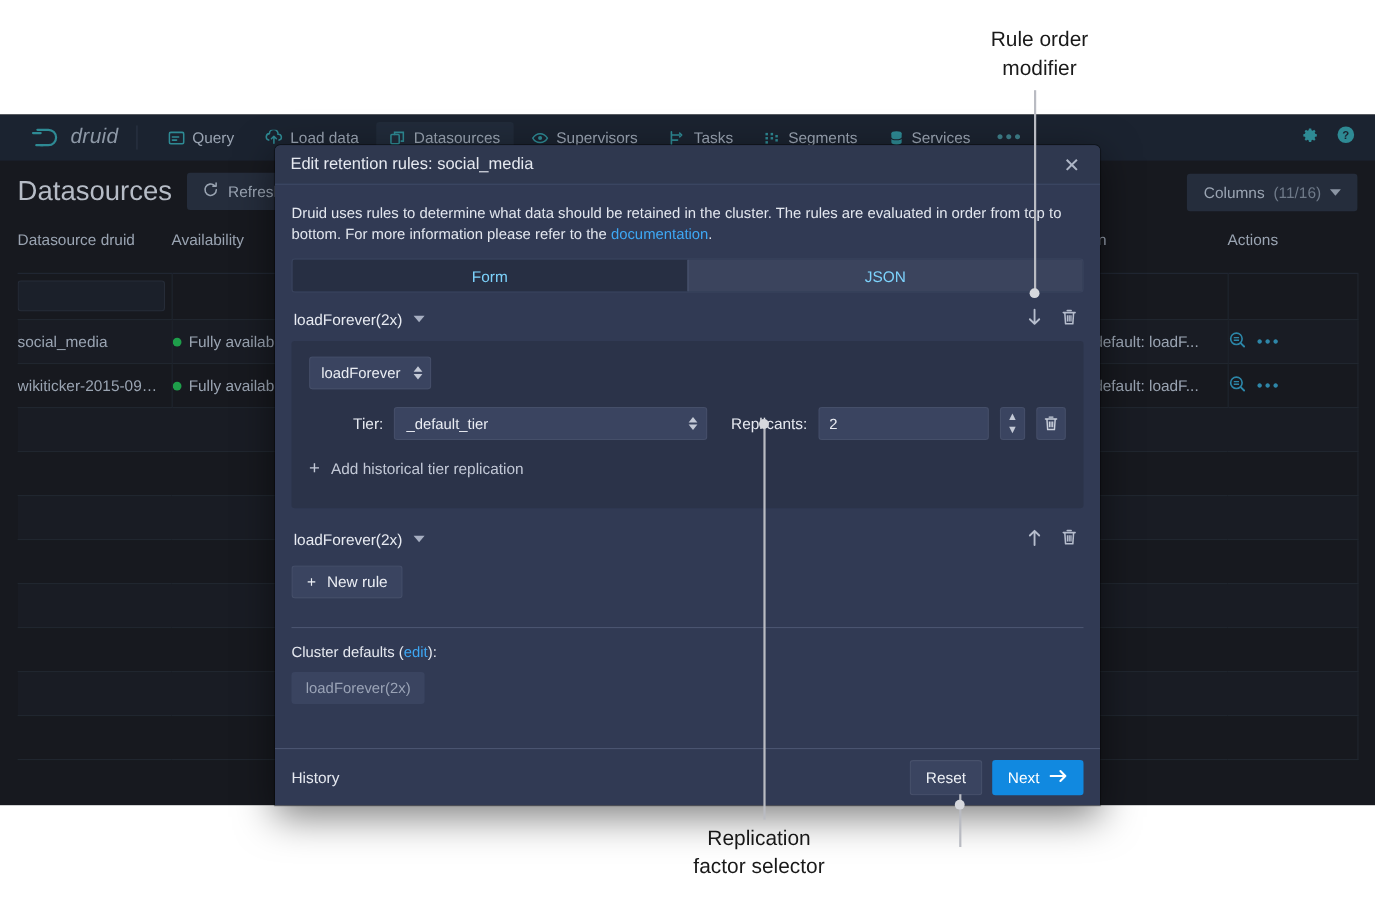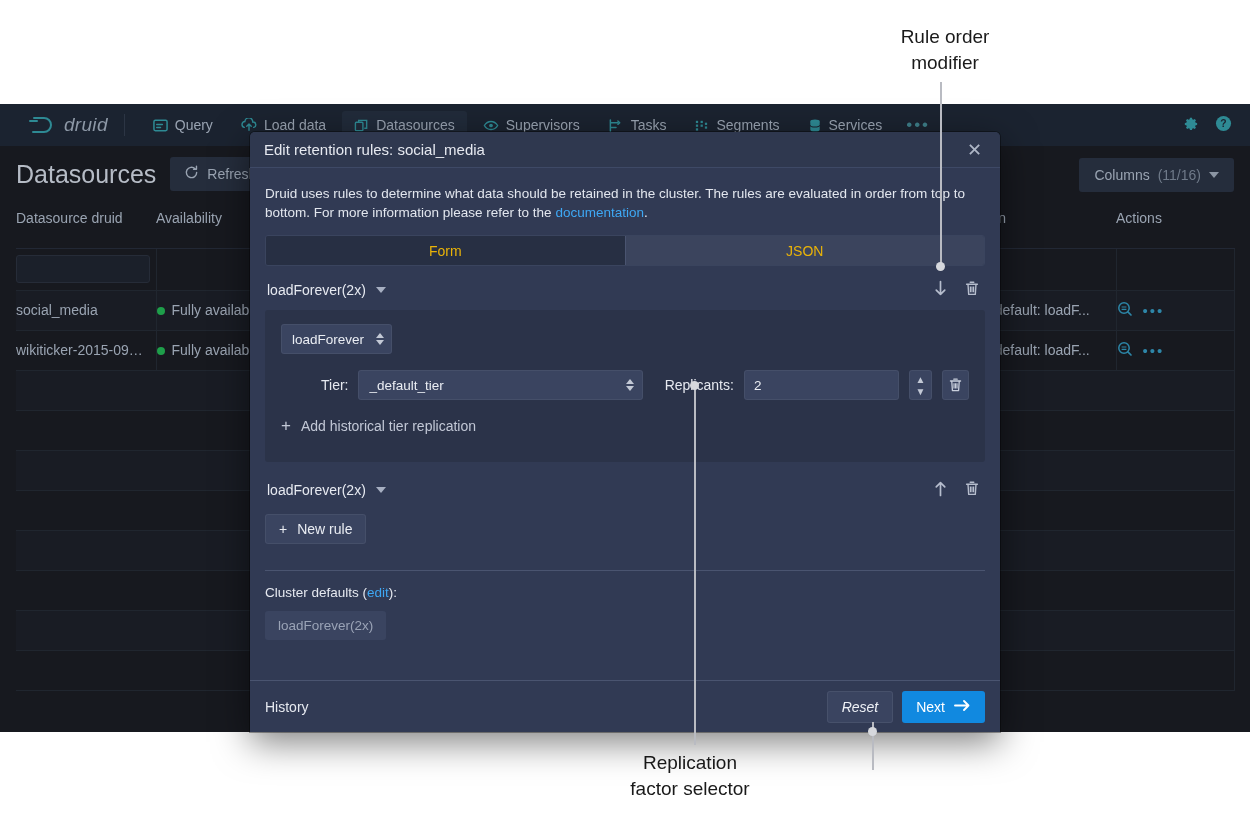--- a/index.html
+++ b/index.html
@@ -144,21 +144,21 @@
   .dlg-body { flex: 1 1 auto; padding: 16px 15px 0 15px; overflow: hidden; position:relative; }
   .intro { color:#e2e6ee; font-size: 13.5px; line-height: 19px; }
   .link { color: #3ea8f5; }
   .tabs {
     margin-top: 13px;
     display: flex; height: 31px;
     border-radius: 3px; overflow: hidden;
     border: 1px solid #3a445e;
   }
   .tab { flex: 1; display:flex; align-items:center; justify-content:center;
-         font-size: 14px; color:#eab308; }
+         font-size: 14px; color:#7dd3fc; }
   .tab.sel { background: #272f43; }
   .tab.unsel { background: #3b445d; border-left: 1px solid #4a5470;}
 
   .rule-header {
     display:flex; align-items:center; gap: 10px;
     padding: 14px 2px 10px 2px;
     color:#e7eaf1; font-size: 14px;
   }
   .rule-header .caret { width:0;height:0;border-left:5px solid transparent;border-right:5px solid transparent;border-top:6px solid #a7afc2; }
   .rule-header .spacer { flex: 1; }
@@ -229,21 +229,20 @@
     border-top: 1px solid #4a5470;
     display:flex; align-items:center;
     padding: 0 15px;
   }
   .history { color:#e6e9f0; font-size: 14px; }
   .foot-right { margin-left:auto; display:flex; align-items:center; gap:9px;}
   .btn-reset {
     background:#3a4460; color:#eef1f6; font-size:14px;
     border-radius:3px; padding: 8px 15px;
     box-shadow: inset 0 0 0 1px rgba(255,255,255,.07);
-    font-style: italic;
   }
   .btn-next {
     background:#1189e0; color:#ffffff; font-size:14px;
     border-radius:3px; padding: 8px 14px;
     display:flex; align-items:center; gap:9px;
   }
 </style>
 </head>
 <body>
 

